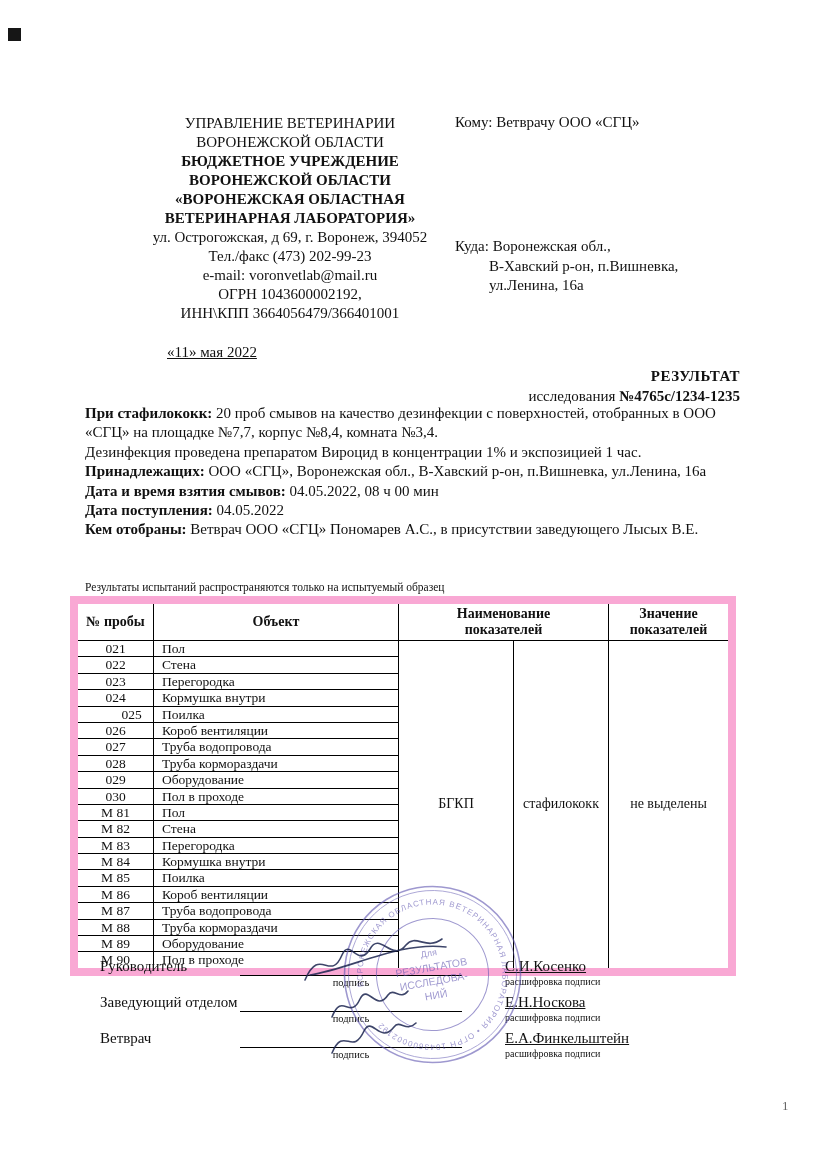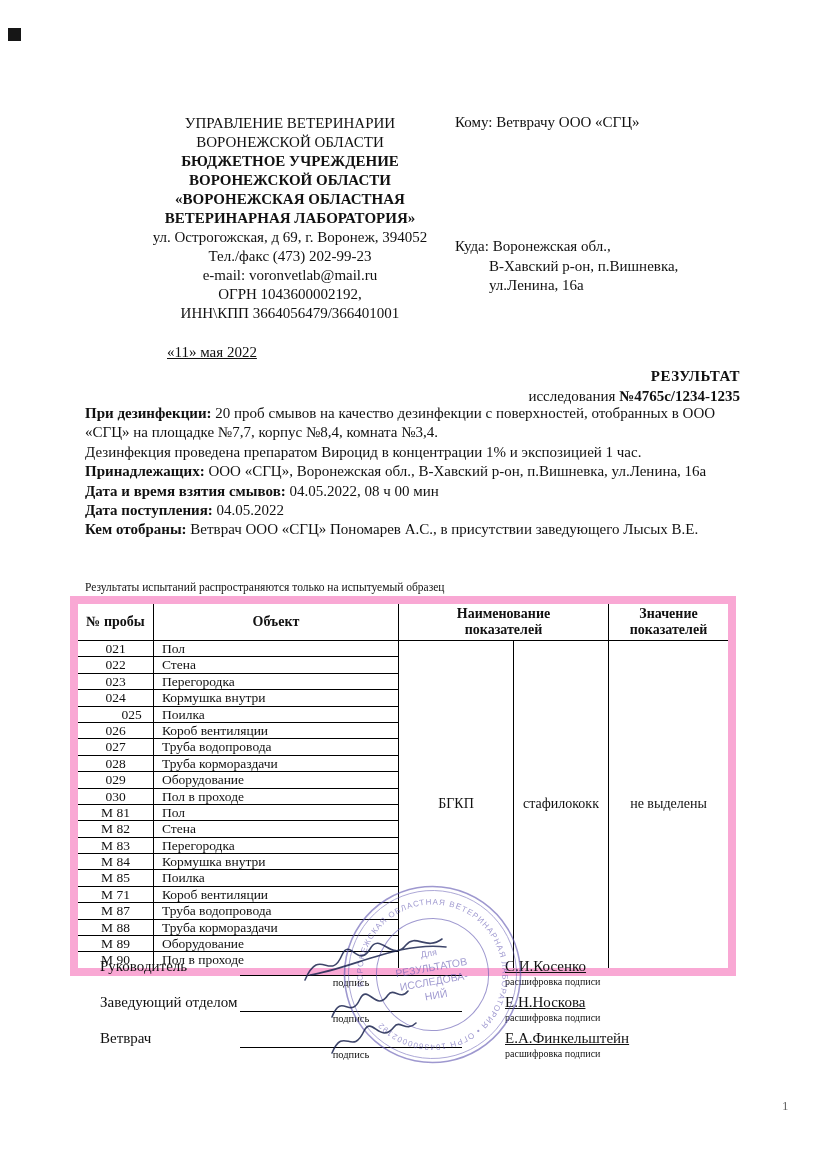--- a/index.html
+++ b/index.html
@@ -102,21 +102,21 @@
 
   <div class="abs title-block">
     <div class="title-main">РЕЗУЛЬТАТ</div>
     <div>
       <span>исследования</span>
       <b>№4765с/1234-1235</b>
     </div>
   </div>
 
   <div class="abs paragraphs">
-    <p><span class="p-label">При дезинфекции:</span> <span>20 проб смывов на качество дезинфекции с поверхностей, отобранных в ООО «СГЦ» на площадке №7,7, корпус №8,4, комната №3,4.</span></p>
+    <p><span class="p-label">При стафилококк:</span> <span>20 проб смывов на качество дезинфекции с поверхностей, отобранных в ООО «СГЦ» на площадке №7,7, корпус №8,4, комната №3,4.</span></p>
     <p><span class="p-label"></span> <span>Дезинфекция проведена препаратом Вироцид в концентрации 1% и экспозицией 1 час.</span></p>
     <p><span class="p-label">Принадлежащих:</span> <span>ООО «СГЦ», Воронежская обл., В-Хавский р-он, п.Вишневка, ул.Ленина, 16а</span></p>
     <p><span class="p-label">Дата и время взятия смывов:</span> <span>04.05.2022, 08 ч 00 мин</span></p>
     <p><span class="p-label">Дата поступления:</span> <span>04.05.2022</span></p>
     <p><span class="p-label">Кем отобраны:</span> <span>Ветврач ООО «СГЦ» Пономарев А.С., в присутствии заведующего Лысых В.Е.</span></p>
   </div>
 
   <div class="abs disclaimer">Результаты испытаний распространяются только на испытуемый образец</div>
 
   <div class="abs rtable" id="results-table">
@@ -151,21 +151,21 @@
       <div class="t-cell bt c-id" style="grid-row: 12;">М 81</div>
       <div class="t-cell bl bt c-obj" style="grid-row: 12;">Пол</div>
       <div class="t-cell bt c-id" style="grid-row: 13;">М 82</div>
       <div class="t-cell bl bt c-obj" style="grid-row: 13;">Стена</div>
       <div class="t-cell bt c-id" style="grid-row: 14;">М 83</div>
       <div class="t-cell bl bt c-obj" style="grid-row: 14;">Перегородка</div>
       <div class="t-cell bt c-id" style="grid-row: 15;">М 84</div>
       <div class="t-cell bl bt c-obj" style="grid-row: 15;">Кормушка внутри</div>
       <div class="t-cell bt c-id" style="grid-row: 16;">М 85</div>
       <div class="t-cell bl bt c-obj" style="grid-row: 16;">Поилка</div>
-      <div class="t-cell bt c-id" style="grid-row: 17;">М 71</div>
+      <div class="t-cell bt c-id" style="grid-row: 17;">М 86</div>
       <div class="t-cell bl bt c-obj" style="grid-row: 17;">Короб вентиляции</div>
       <div class="t-cell bt c-id" style="grid-row: 18;">М 87</div>
       <div class="t-cell bl bt c-obj" style="grid-row: 18;">Труба водопровода</div>
       <div class="t-cell bt c-id" style="grid-row: 19;">М 88</div>
       <div class="t-cell bl bt c-obj" style="grid-row: 19;">Труба кормораздачи</div>
       <div class="t-cell bt c-id" style="grid-row: 20;">М 89</div>
       <div class="t-cell bl bt c-obj" style="grid-row: 20;">Оборудование</div>
       <div class="t-cell bt c-id" style="grid-row: 21;">М 90</div>
       <div class="t-cell bl bt c-obj" style="grid-row: 21;">Пол в проходе</div>
     </div>

